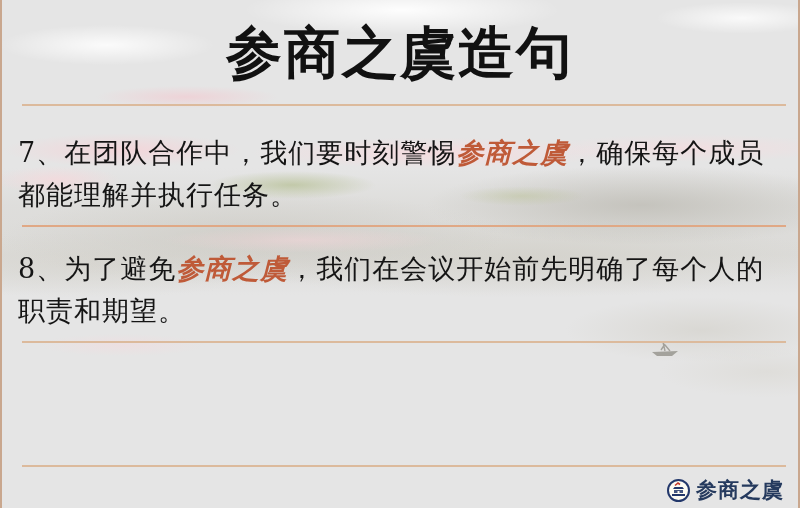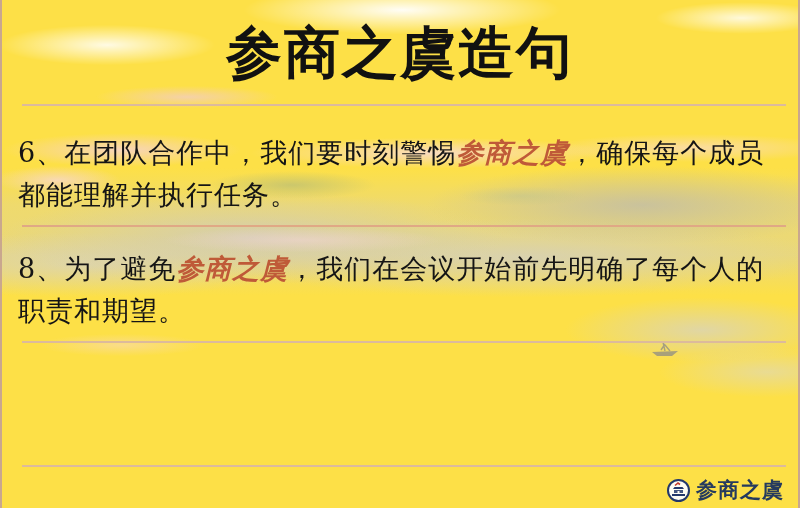--- a/index.html
+++ b/index.html
@@ -2,21 +2,21 @@
 <html><head>
 <meta charset="utf-8">
 <style>
   html, body { margin: 0; padding: 0; }
   body { font-family: "DejaVu Serif", "Liberation Serif", serif; }
 
   .canvas {
     position: relative;
     width: 800px;
     height: 508px;
-    background: #fde047;
+    background: #e5e5e5;
     overflow: hidden;
     box-sizing: border-box;
     border-left: 2px solid #c9a78e;
     border-right: 2px solid #c9a78e;
   }
 
   
   .watercolor {
     position: absolute;
     inset: 0;
@@ -136,21 +136,21 @@
 
   <svg class="boat" width="34" height="20" viewBox="0 0 34 20">
     <path d="M4 12 L30 11 L24 16 L9 16 Z" fill="#8f8d85"></path>
     <path d="M15 2 L17 11 M17 4 L13 10 M17 5 L22 11" stroke="#8f8d85" stroke-width="1.4" fill="none"></path>
   </svg>
 
   <h1 class="title">参商之虞造句</h1>
 
   <div class="divider d1"></div>
 
-  <p class="sentence s1"><span>6、在团队合作中，我们要时刻警惕</span><span class="hl">参商之虞</span><span>，确保每个成员都能理解并执行任务。</span></p>
+  <p class="sentence s1"><span>7、在团队合作中，我们要时刻警惕</span><span class="hl">参商之虞</span><span>，确保每个成员都能理解并执行任务。</span></p>
 
   <div class="divider d2"></div>
 
   <p class="sentence s2"><span>8、为了避免</span><span class="hl">参商之虞</span><span>，我们在会议开始前先明确了每个人的职责和期望。</span></p>
 
   <div class="divider d3"></div>
 
 
   <div class="divider d4"></div>
 

